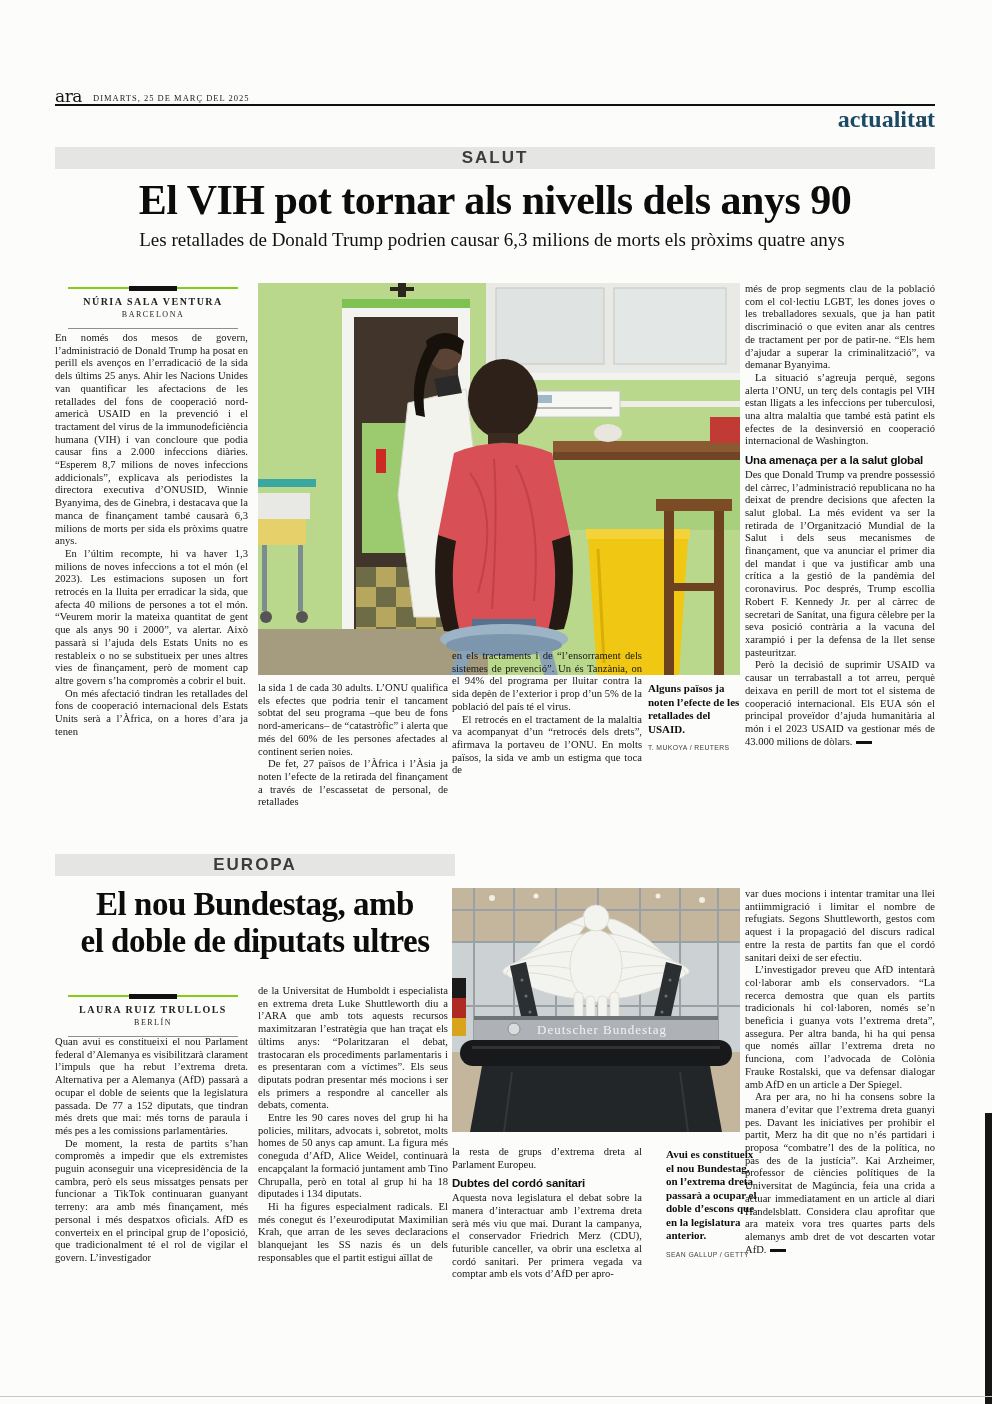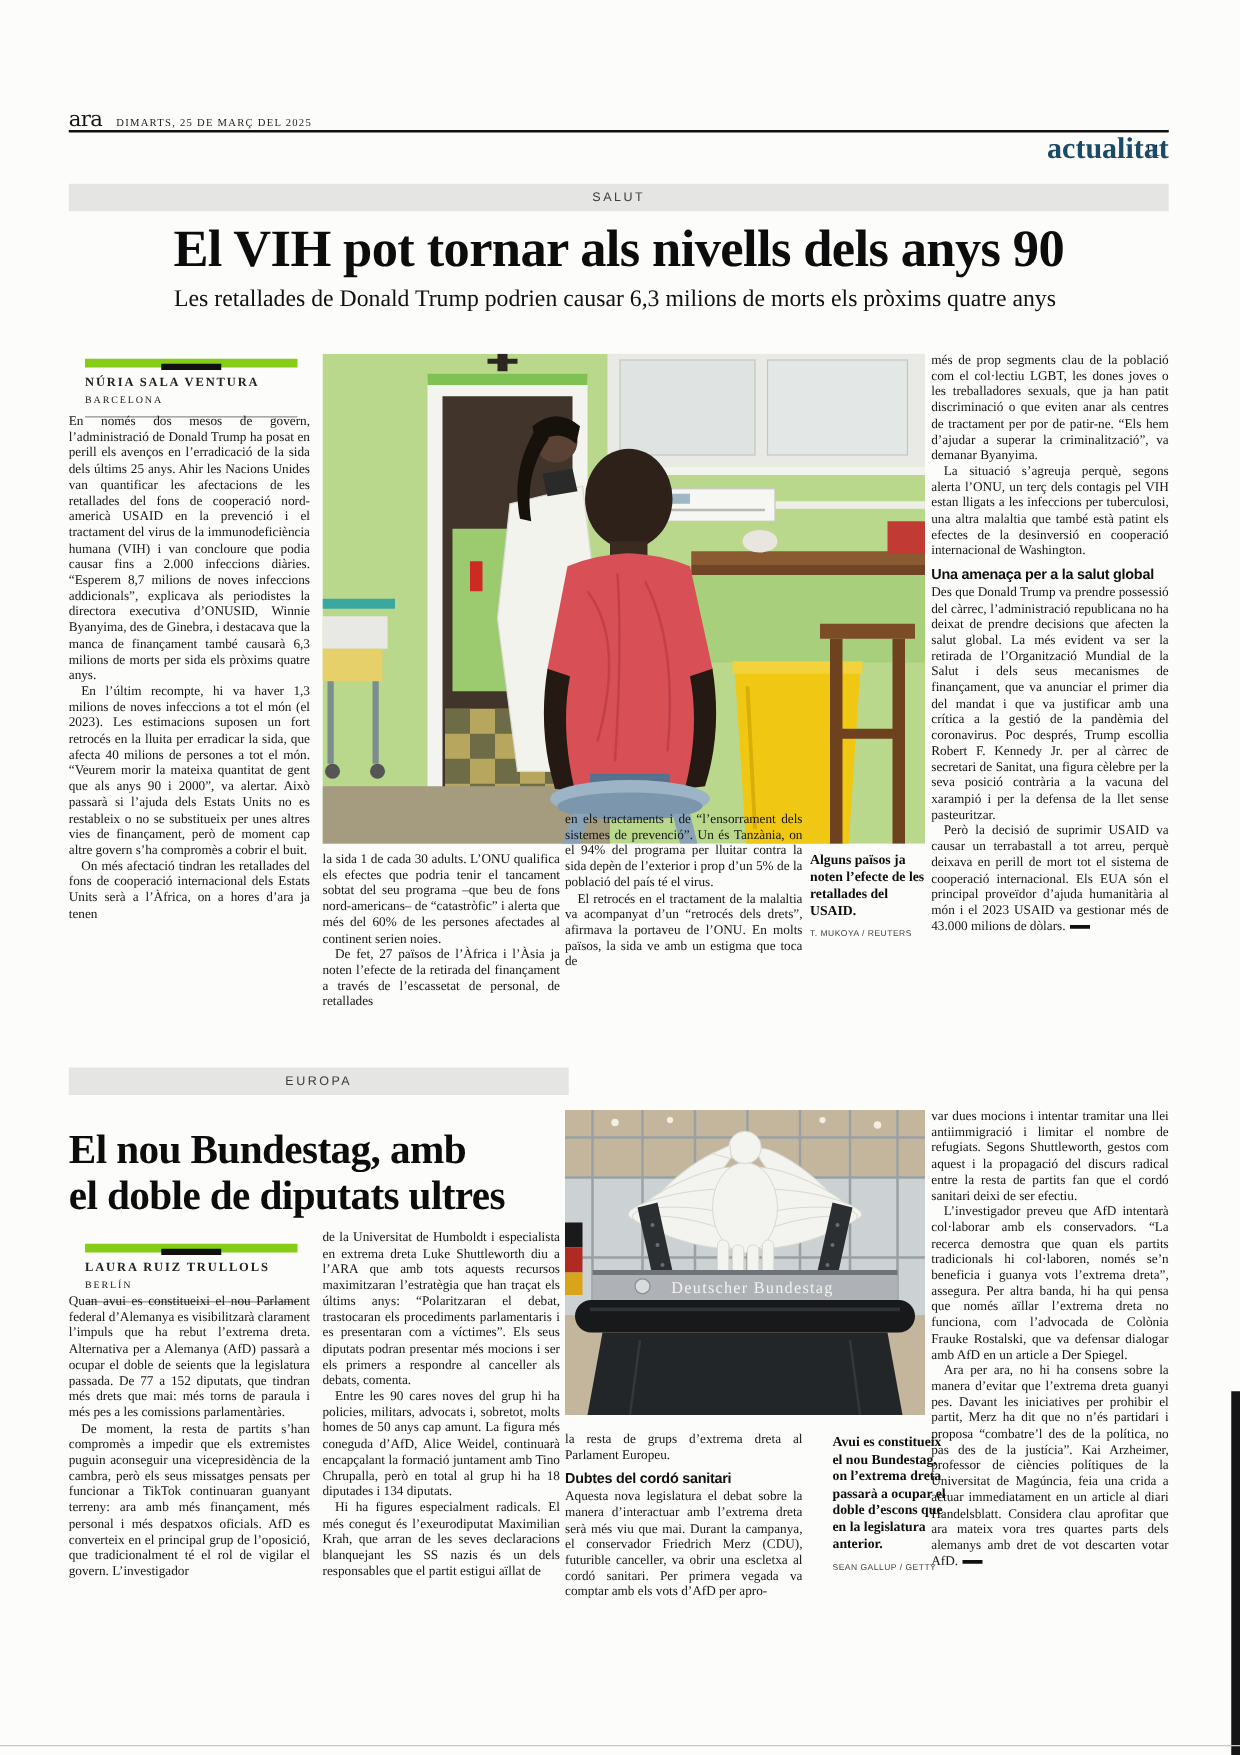--- a/index.html
+++ b/index.html
@@ -9,29 +9,29 @@
 
   
   .masthead{font-family:"DejaVu Serif",serif;font-weight:normal;font-size:17px;letter-spacing:-0.5px;}
   .head-date{font-family:"Liberation Serif",serif;font-size:8.5px;letter-spacing:1px;color:#1c1c1c;}
   .page-num{font-size:14px;font-family:"Liberation Serif",serif;}
   .head-rule{border-top:2px solid #101010;}
   .section-label{font-family:"Liberation Serif",serif;font-weight:bold;font-size:24px;color:#1b4a66;text-align:right;}
 
   
   .kicker{background:#e5e5e3;height:22px;display:flex;align-items:center;justify-content:center;}
-  .kicker span{font-family:"Liberation Sans",sans-serif;font-weight:normal;font-size:10px;letter-spacing:2px;color:#3c3c3c;}
+  .kicker span{font-family:"Liberation Sans",sans-serif;font-weight:bold;font-size:17px;letter-spacing:2px;color:#3c3c3c;}
 
   .headline1{font-size:42px;font-weight:bold;text-align:center;letter-spacing:-0.5px;line-height:1.05;color:#0c0c0c;}
   .subheadline1{font-size:19px;text-align:center;line-height:1.15;color:#111;}
-  .headline2{font-size:33px;font-weight:bold;letter-spacing:-0.5px;line-height:1.12;color:#0c0c0c;margin-top:16px;}
+  .headline2{font-size:33px;font-weight:bold;text-align:center;letter-spacing:-0.5px;line-height:1.12;color:#0c0c0c;}
   .headline2 span{display:block;}
 
   
-  .byline{border-top:7px solid #84cc16;border-bottom:1px solid #8f8f8f;text-align:left;padding:7px 0 9px;}
+  .byline{border-top:2px solid #84cc16;border-bottom:1px solid #8f8f8f;text-align:center;padding:7px 0 9px;}
   .byline .tab{position:absolute;top:-3px;left:50%;transform:translateX(-50%);width:48px;height:5px;background:#111;}
   .byline .author{font-size:10px;font-weight:bold;letter-spacing:1.5px;color:#222;}
   .byline .place{font-size:8px;letter-spacing:1.5px;margin-top:3px;color:#222;}
 
   
   .coltext{font-size:10.6px;line-height:12.7px;text-align:justify;overflow:hidden;color:#151515;}
   .coltext p{margin:0;}
   .coltext p + p{text-indent:10px;}
   .coltext .subh{font-family:"Liberation Sans",sans-serif;font-weight:bold;font-size:11.5px;letter-spacing:-0.2px;
                  margin:6px 0 2px;color:#101010;}

